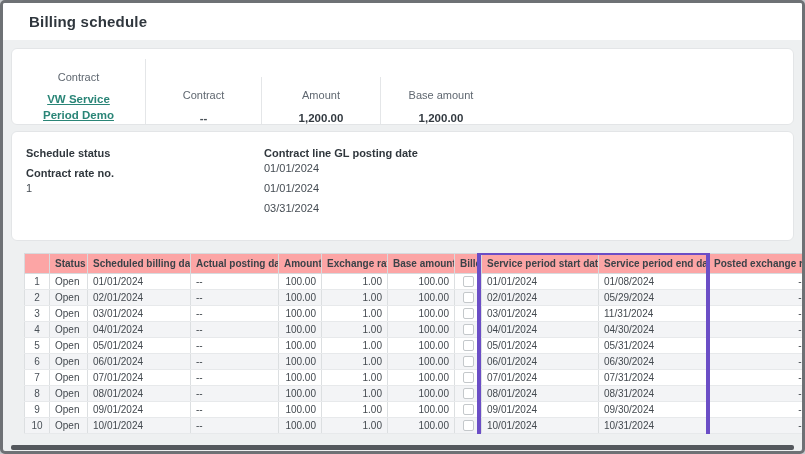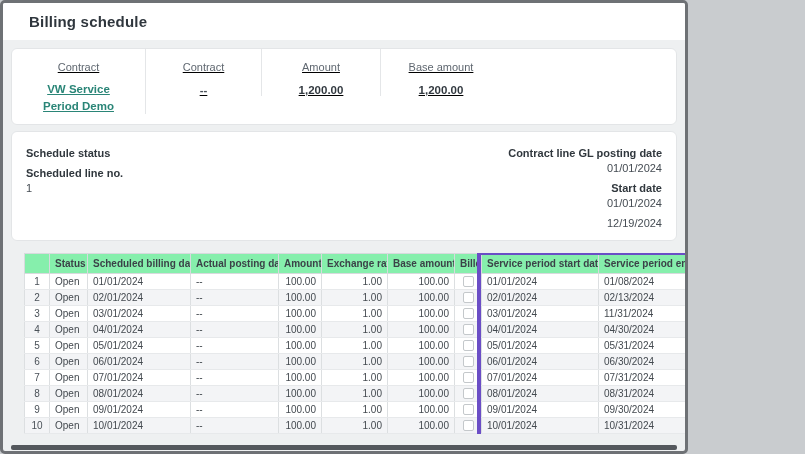--- a/index.html
+++ b/index.html
@@ -1,21 +1,21 @@
 <!DOCTYPE html>
 <html style="--highlight-color: #6B4EC6; --link-color: #2A8577;"><head>
 <meta charset="utf-8">
 <style>
   * { box-sizing: border-box; margin: 0; padding: 0; }
   html, body { background: #c9cccf; }
   body { font-family: "Liberation Sans", sans-serif; }
 
   .page {
     position: relative;
-    width: 688px; height: 454px;
+    width: 805px; height: 454px;
     border: 3px solid #6e7175;
     border-radius: 5px;
     background: #eef0f1;
     overflow: hidden;
   }
 
   
   .titlebar {
     background: #ffffff;
     height: 37px;
@@ -31,22 +31,21 @@
   .card {
     background: #ffffff;
     border: 1px solid #e3e5e7;
     border-radius: 6px;
     margin: 0 8px;
   }
   .summary {
     margin-top: 8px;
     height: 77px;
     display: flex;
-    align-items: flex-start;
-    text-decoration: underline;
+    align-items: flex-end;
   }
   .scell {
     padding-top: 12px;
     text-align: center;
   }
   .scell.divided { border-right: 1px solid #e4e6e8; }
   .scell.c1 { width: 134px; }
   .scell.c2 { width: 116px; }
   .scell.c3 { width: 119px; }
   .scell.c4 { width: 120px; }
@@ -63,42 +62,42 @@
     cursor: pointer;
   }
 
   .details {
     margin-top: 6px;
     height: 110px;
     padding: 14px 14px 0 14px;
     display: flex;
   }
   .dcol.left  { width: 238px; }
-  .dcol.right { flex: 1; text-align: right; }
+  .dcol.right { flex: 1; }
   .dfield { margin-bottom: 6px; }
   .dlabel { font-size: 11px; font-weight: bold; color: #30373d; line-height: 14px; }
   .dvalue { font-size: 11px; color: #454c53; line-height: 14px; margin-top: 1px; }
 
   
   .table-wrap {
     position: relative;
     margin: 12px 0 0 21px;
     width: calc(100% - 21px);
     overflow: hidden;
   }
   table {
     border-collapse: collapse;
     table-layout: fixed;
     width: 786px;
     font-size: 10px;
     background: #ffffff;
   }
   th {
     height: 20px;
-    background: #86efac;
+    background: #fca5a5;
     border: 1px solid #d7dadd;
     font-weight: bold; color: #3b4248;
     text-align: left;
     padding: 0 5px;
     white-space: nowrap; overflow: hidden;
   }
   td {
     height: 16px;
     border-left: 1px solid #dcdfe1;
     border-right: 1px solid #dcdfe1;
@@ -169,35 +168,34 @@
       <div class="svalue">1,200.00</div>
     </div>
   </div>
 
   <div class="card details">
     <div class="dcol left">
       <div class="dfield">
         <div class="dlabel">Schedule status</div>
       </div>
       <div class="dfield">
-        <div class="dlabel">Scheduled line no.</div>
+        <div class="dlabel">Contract rate no.</div>
         <div class="dvalue">1</div>
       </div>
     </div>
     <div class="dcol right">
       <div class="dfield">
         <div class="dlabel">Contract line GL posting date</div>
         <div class="dvalue">01/01/2024</div>
       </div>
       <div class="dfield">
-        <div class="dlabel">Start date</div>
         <div class="dvalue">01/01/2024</div>
       </div>
       <div class="dfield">
-        <div class="dvalue">12/19/2024</div>
+        <div class="dvalue">03/31/2024</div>
       </div>
     </div>
   </div>
 
   <div class="table-wrap">
     <table>
       <colgroup>
         <col style="width:25px">
           <col style="width:38px">
           <col style="width:103px">
@@ -246,21 +244,21 @@
             <td>Open</td>
             <td>02/01/2024</td>
             <td>--</td>
             <td class="r">100.00</td>
             <td class="r">1.00</td>
             <td class="r">100.00</td>
             <td class="c">
               <div class="cbx"></div>
             </td>
             <td>02/01/2024</td>
-            <td>02/13/2024</td>
+            <td>05/29/2024</td>
             <td class="r">--</td>
           </tr>
           <tr class="odd">
             <td class="c-num">3</td>
             <td>Open</td>
             <td>03/01/2024</td>
             <td>--</td>
             <td class="r">100.00</td>
             <td class="r">1.00</td>
             <td class="r">100.00</td>

